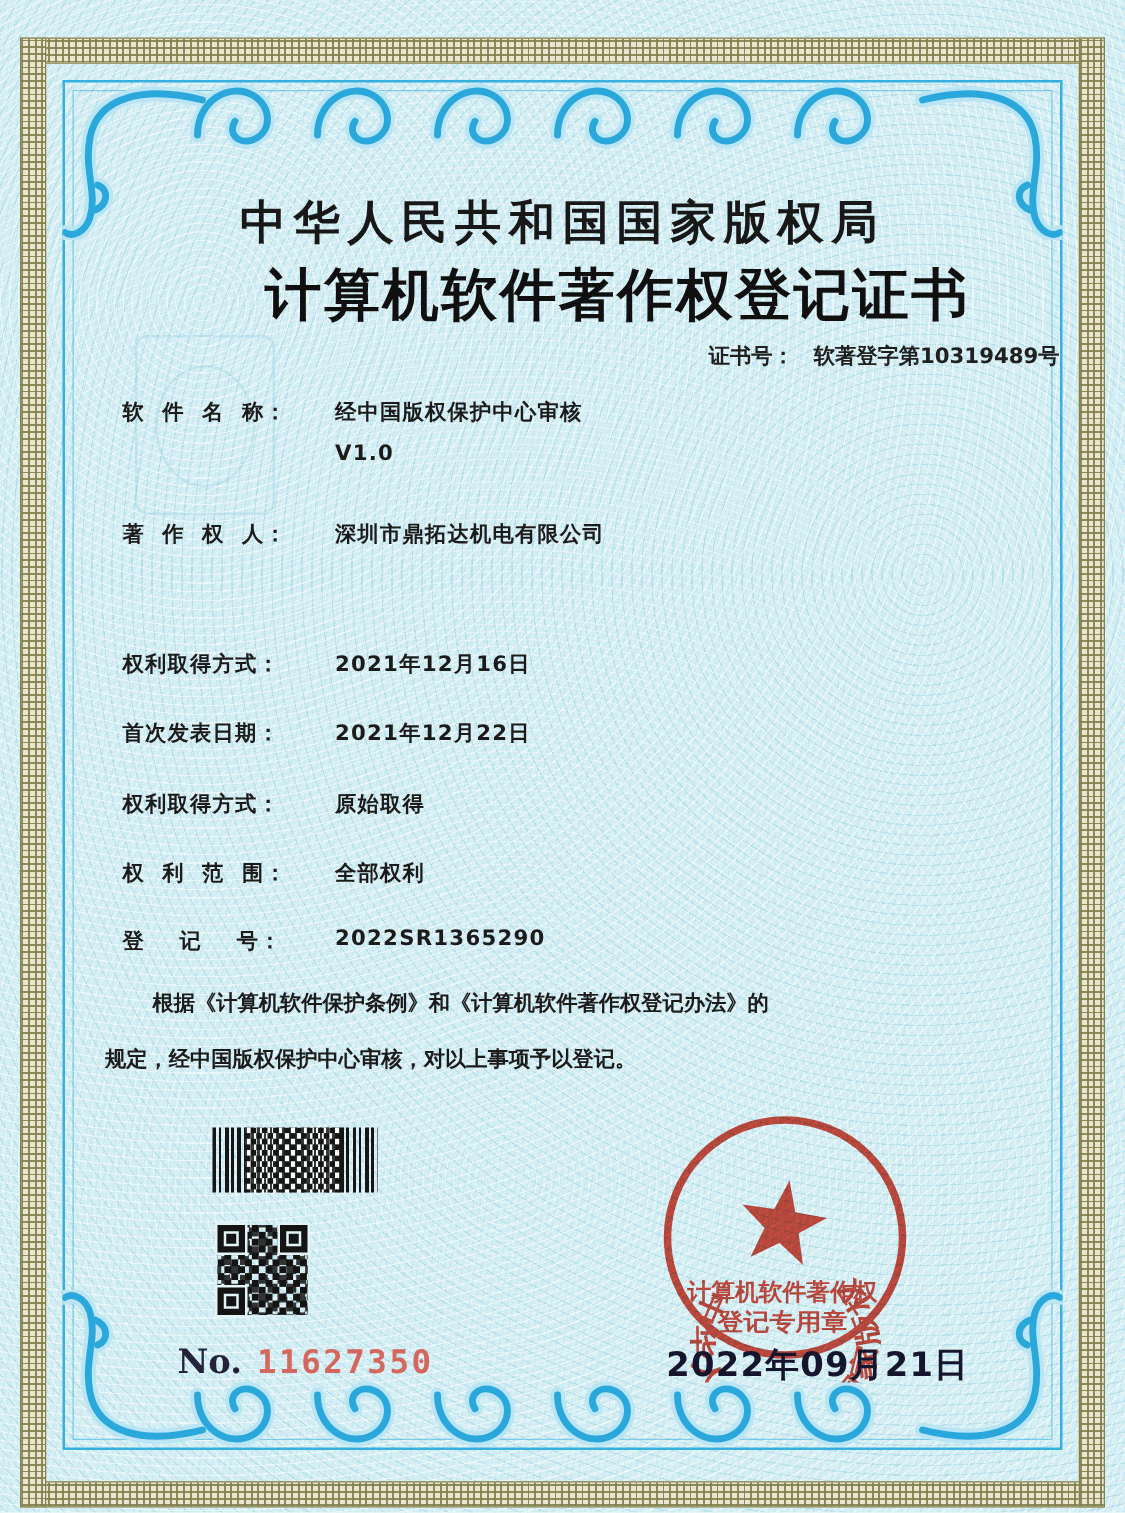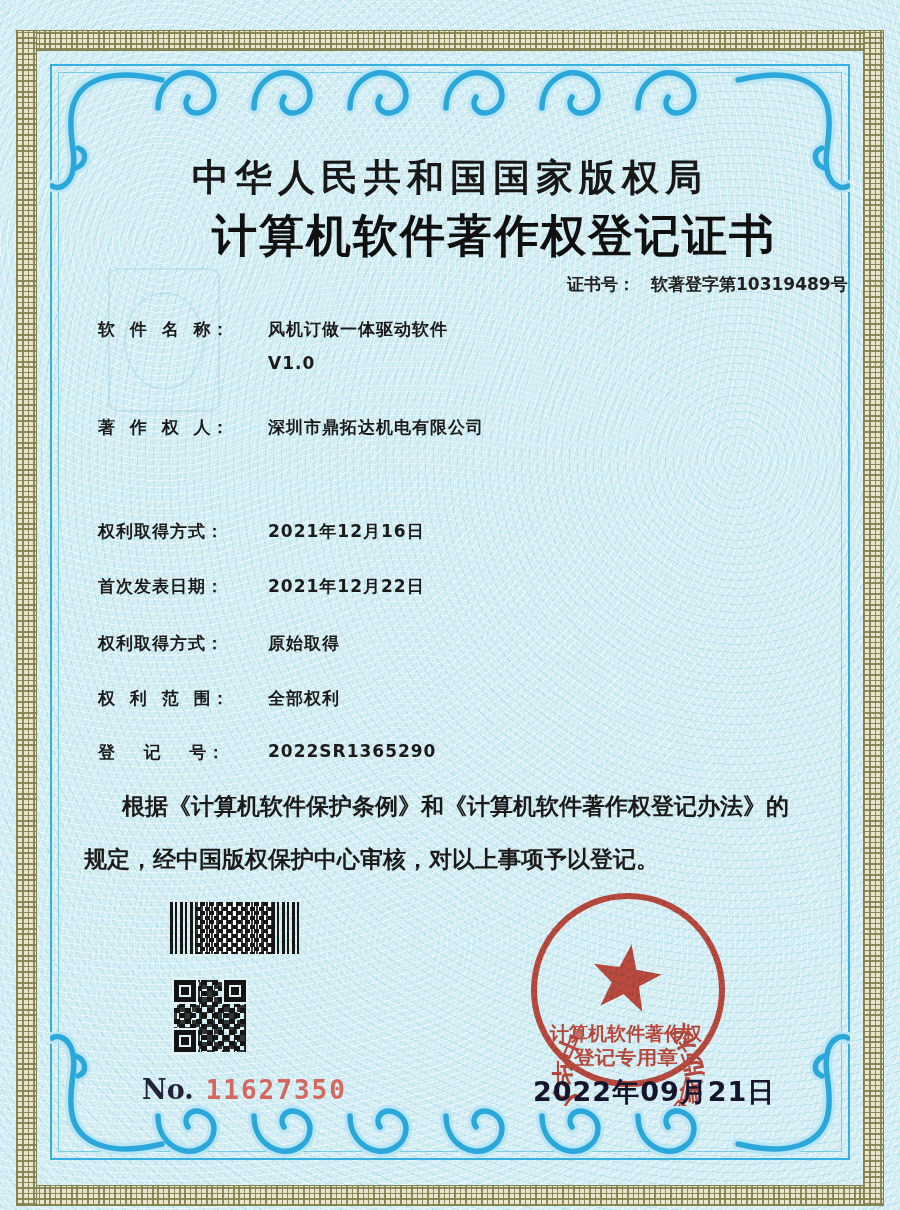--- a/index.html
+++ b/index.html
@@ -42,21 +42,21 @@
   .certno{position:absolute;top:273px;left:543px;white-space:nowrap;
     font-family:"DejaVu Sans","Liberation Sans",sans-serif;font-weight:700;font-size:17px;color:#202020;}
   .certno .lbl{margin-right:16px;margin-left:24px;}
   
   .frow{position:absolute;left:98px;white-space:nowrap;
     font-family:"DejaVu Sans","Liberation Sans",sans-serif;font-weight:700;font-size:17px;color:#1b1b1b;}
   .flabel{display:inline-block;min-width:168px;white-space:pre;letter-spacing:1px;}
   .fvalue{position:absolute;left:170px;white-space:nowrap;letter-spacing:1px;}
   
   .statement{position:absolute;left:84px;top:791px;width:740px;
-    font-family:"DejaVu Sans","Liberation Sans",sans-serif;font-weight:700;font-size:23px;color:#1b1b1b;}
+    font-family:"DejaVu Sans","Liberation Sans",sans-serif;font-weight:700;font-size:17px;color:#1b1b1b;}
   .statement .l1{padding-left:38px;}
   .statement .l2{margin-top:22px;}
   
   .barcode{position:absolute;left:170px;top:902px;width:132px;height:52px;display:flex;}
   .bc-guard{width:26px;background:repeating-linear-gradient(90deg,#161616 0 3px,rgba(0,0,0,0) 3px 5px,#161616 5px 7px,rgba(0,0,0,0) 7px 10px);}
   .bc-right{width:30px;}
   .bc-mid{flex:1;
     background-image:
       repeating-linear-gradient(90deg, rgba(22,22,22,.85) 0 2px, rgba(0,0,0,0) 2px 5px),
       repeating-conic-gradient(#161616 0% 25%, rgba(255,255,255,.82) 0% 50%);
@@ -169,21 +169,21 @@
   </div>
 
   <div class="authority">中华人民共和国国家版权局</div>
   <div class="cert-title">计算机软件著作权登记证书</div>
   <div class="certno">
     <span class="lbl">证书号：</span><span>软著登字第10319489号</span>
   </div>
 
   <div class="frow" style="top:318px">
     <span class="flabel">软  件  名  称：</span>
-    <span class="fvalue">风机订做一体驱动软件</span>
+    <span class="fvalue">经中国版权保护中心审核</span>
   </div>
   <div class="frow" style="top:353px">
     <span class="fvalue">V1.0</span>
   </div>
   <div class="frow" style="top:416px">
     <span class="flabel">著  作  权  人：</span>
     <span class="fvalue">深圳市鼎拓达机电有限公司</span>
   </div>
   <div class="frow" style="top:520px">
     <span class="flabel">权利取得方式：</span>

